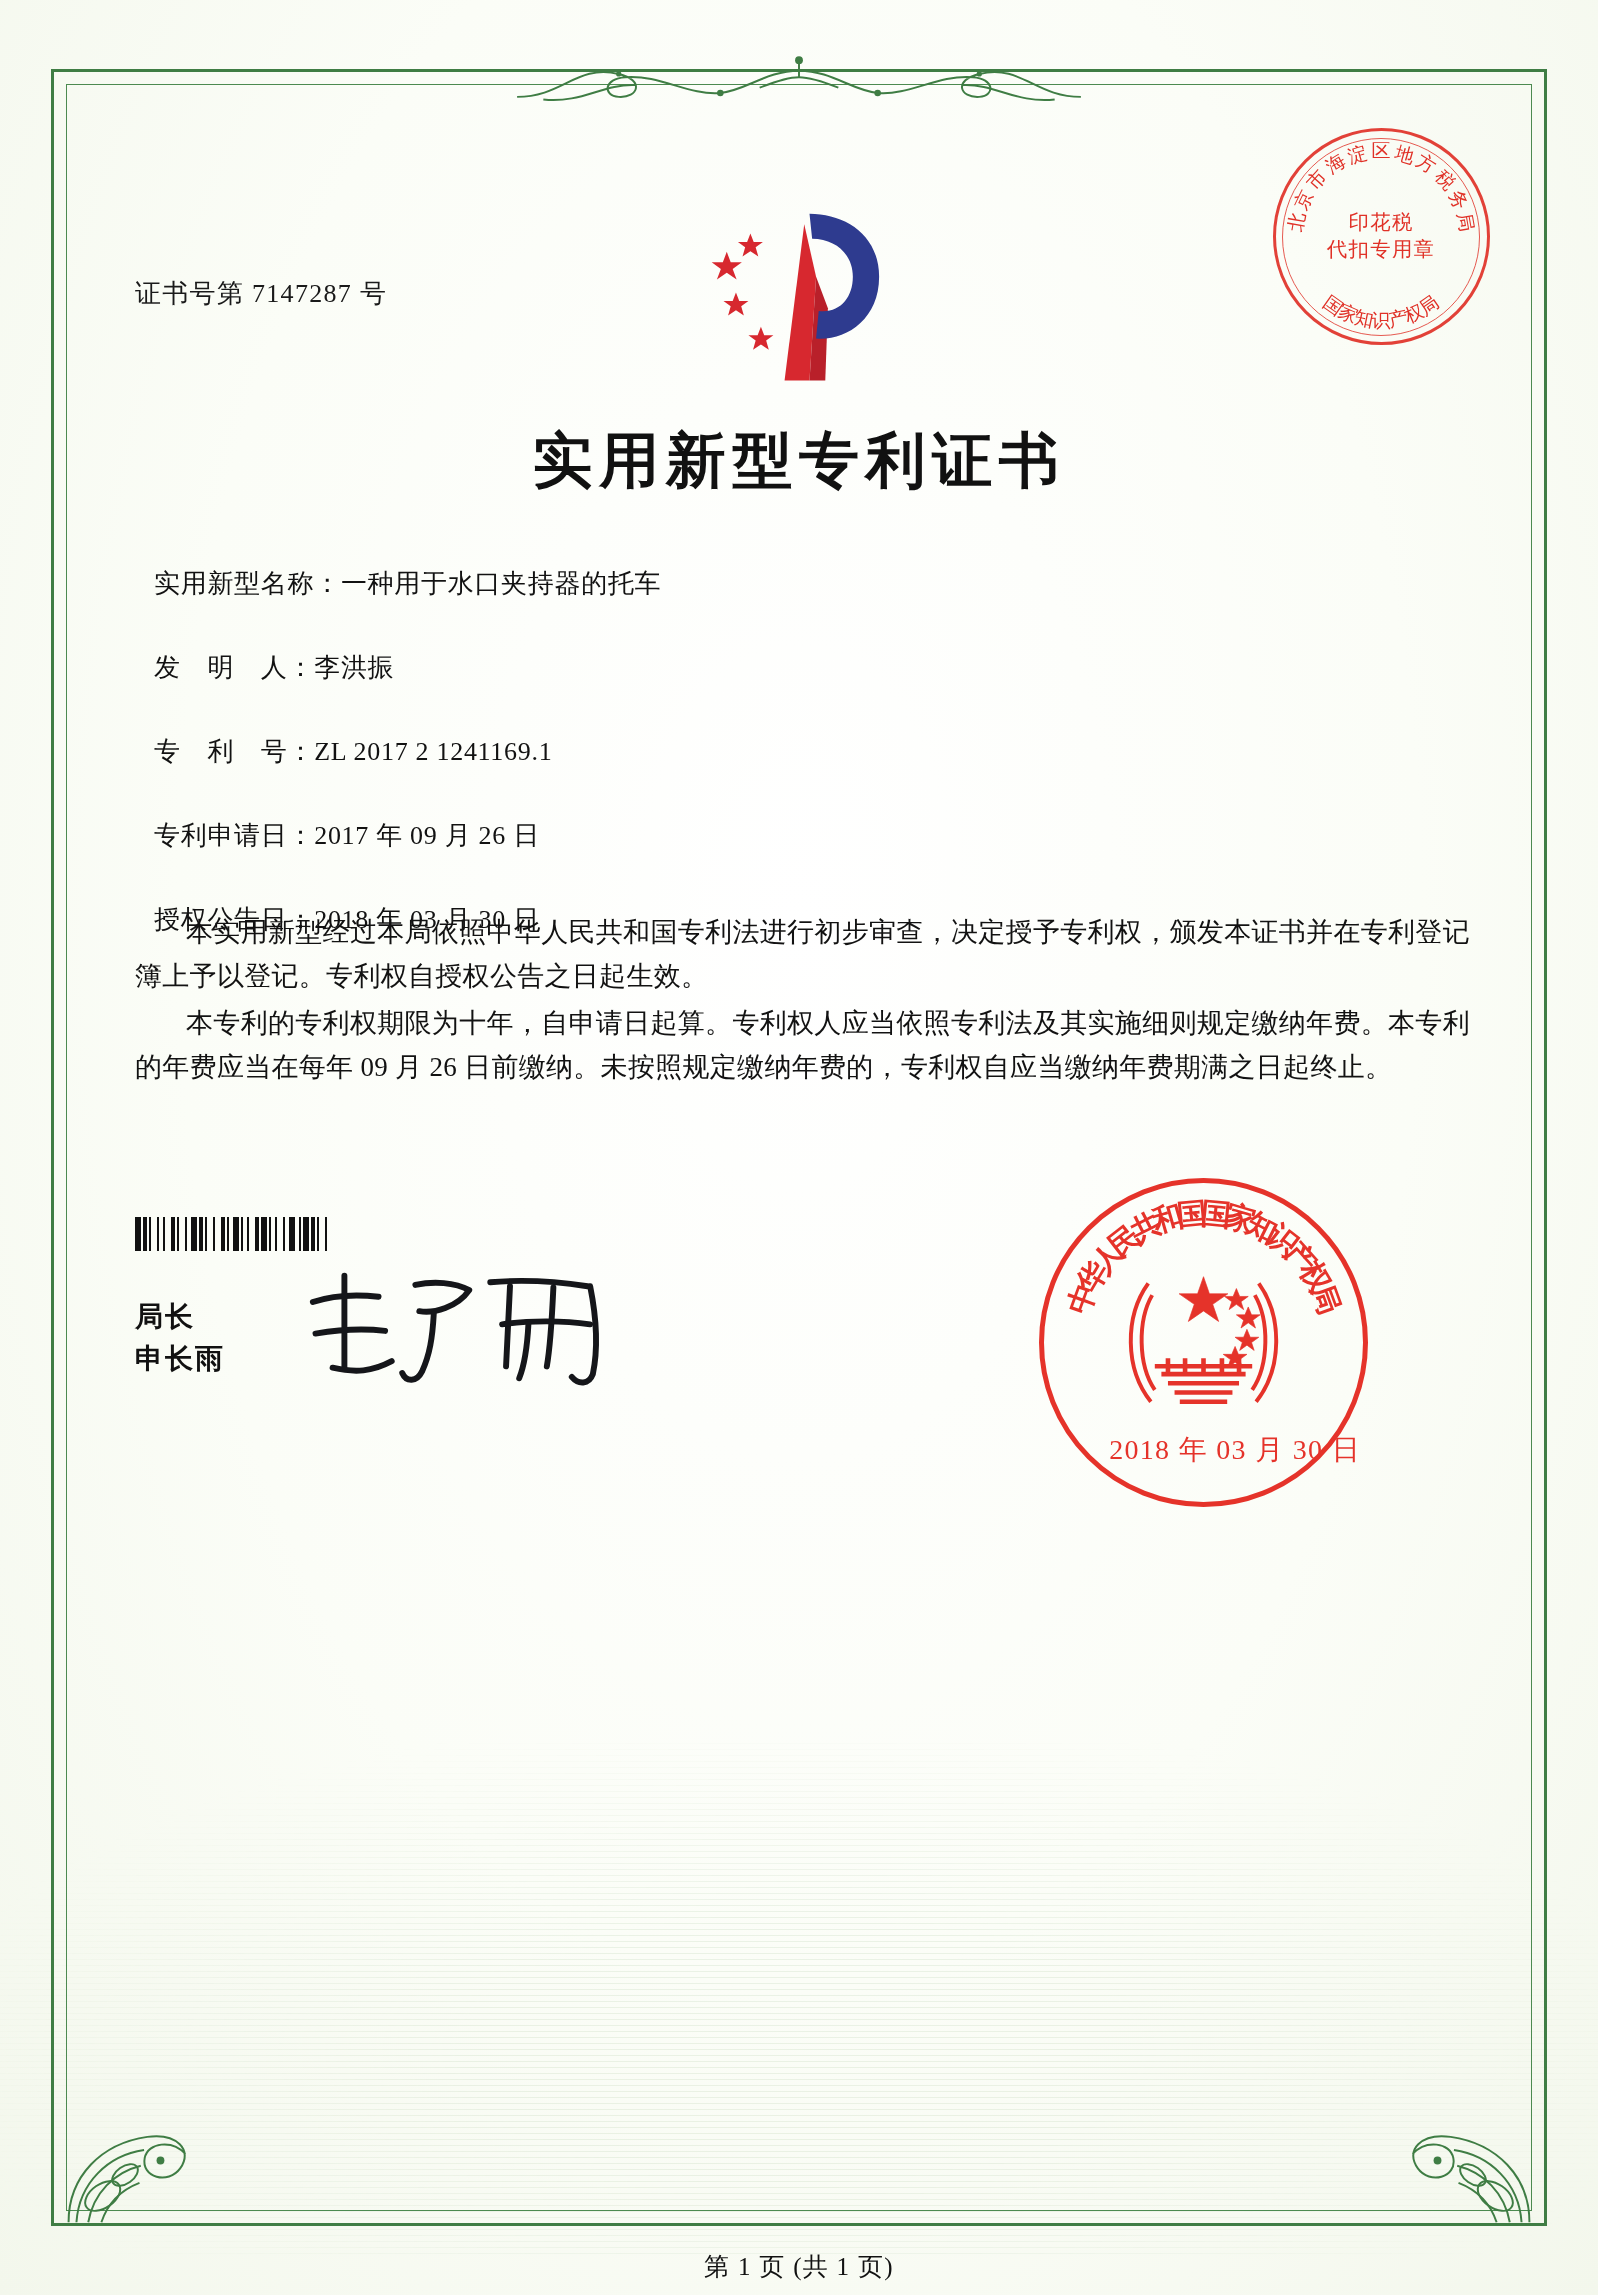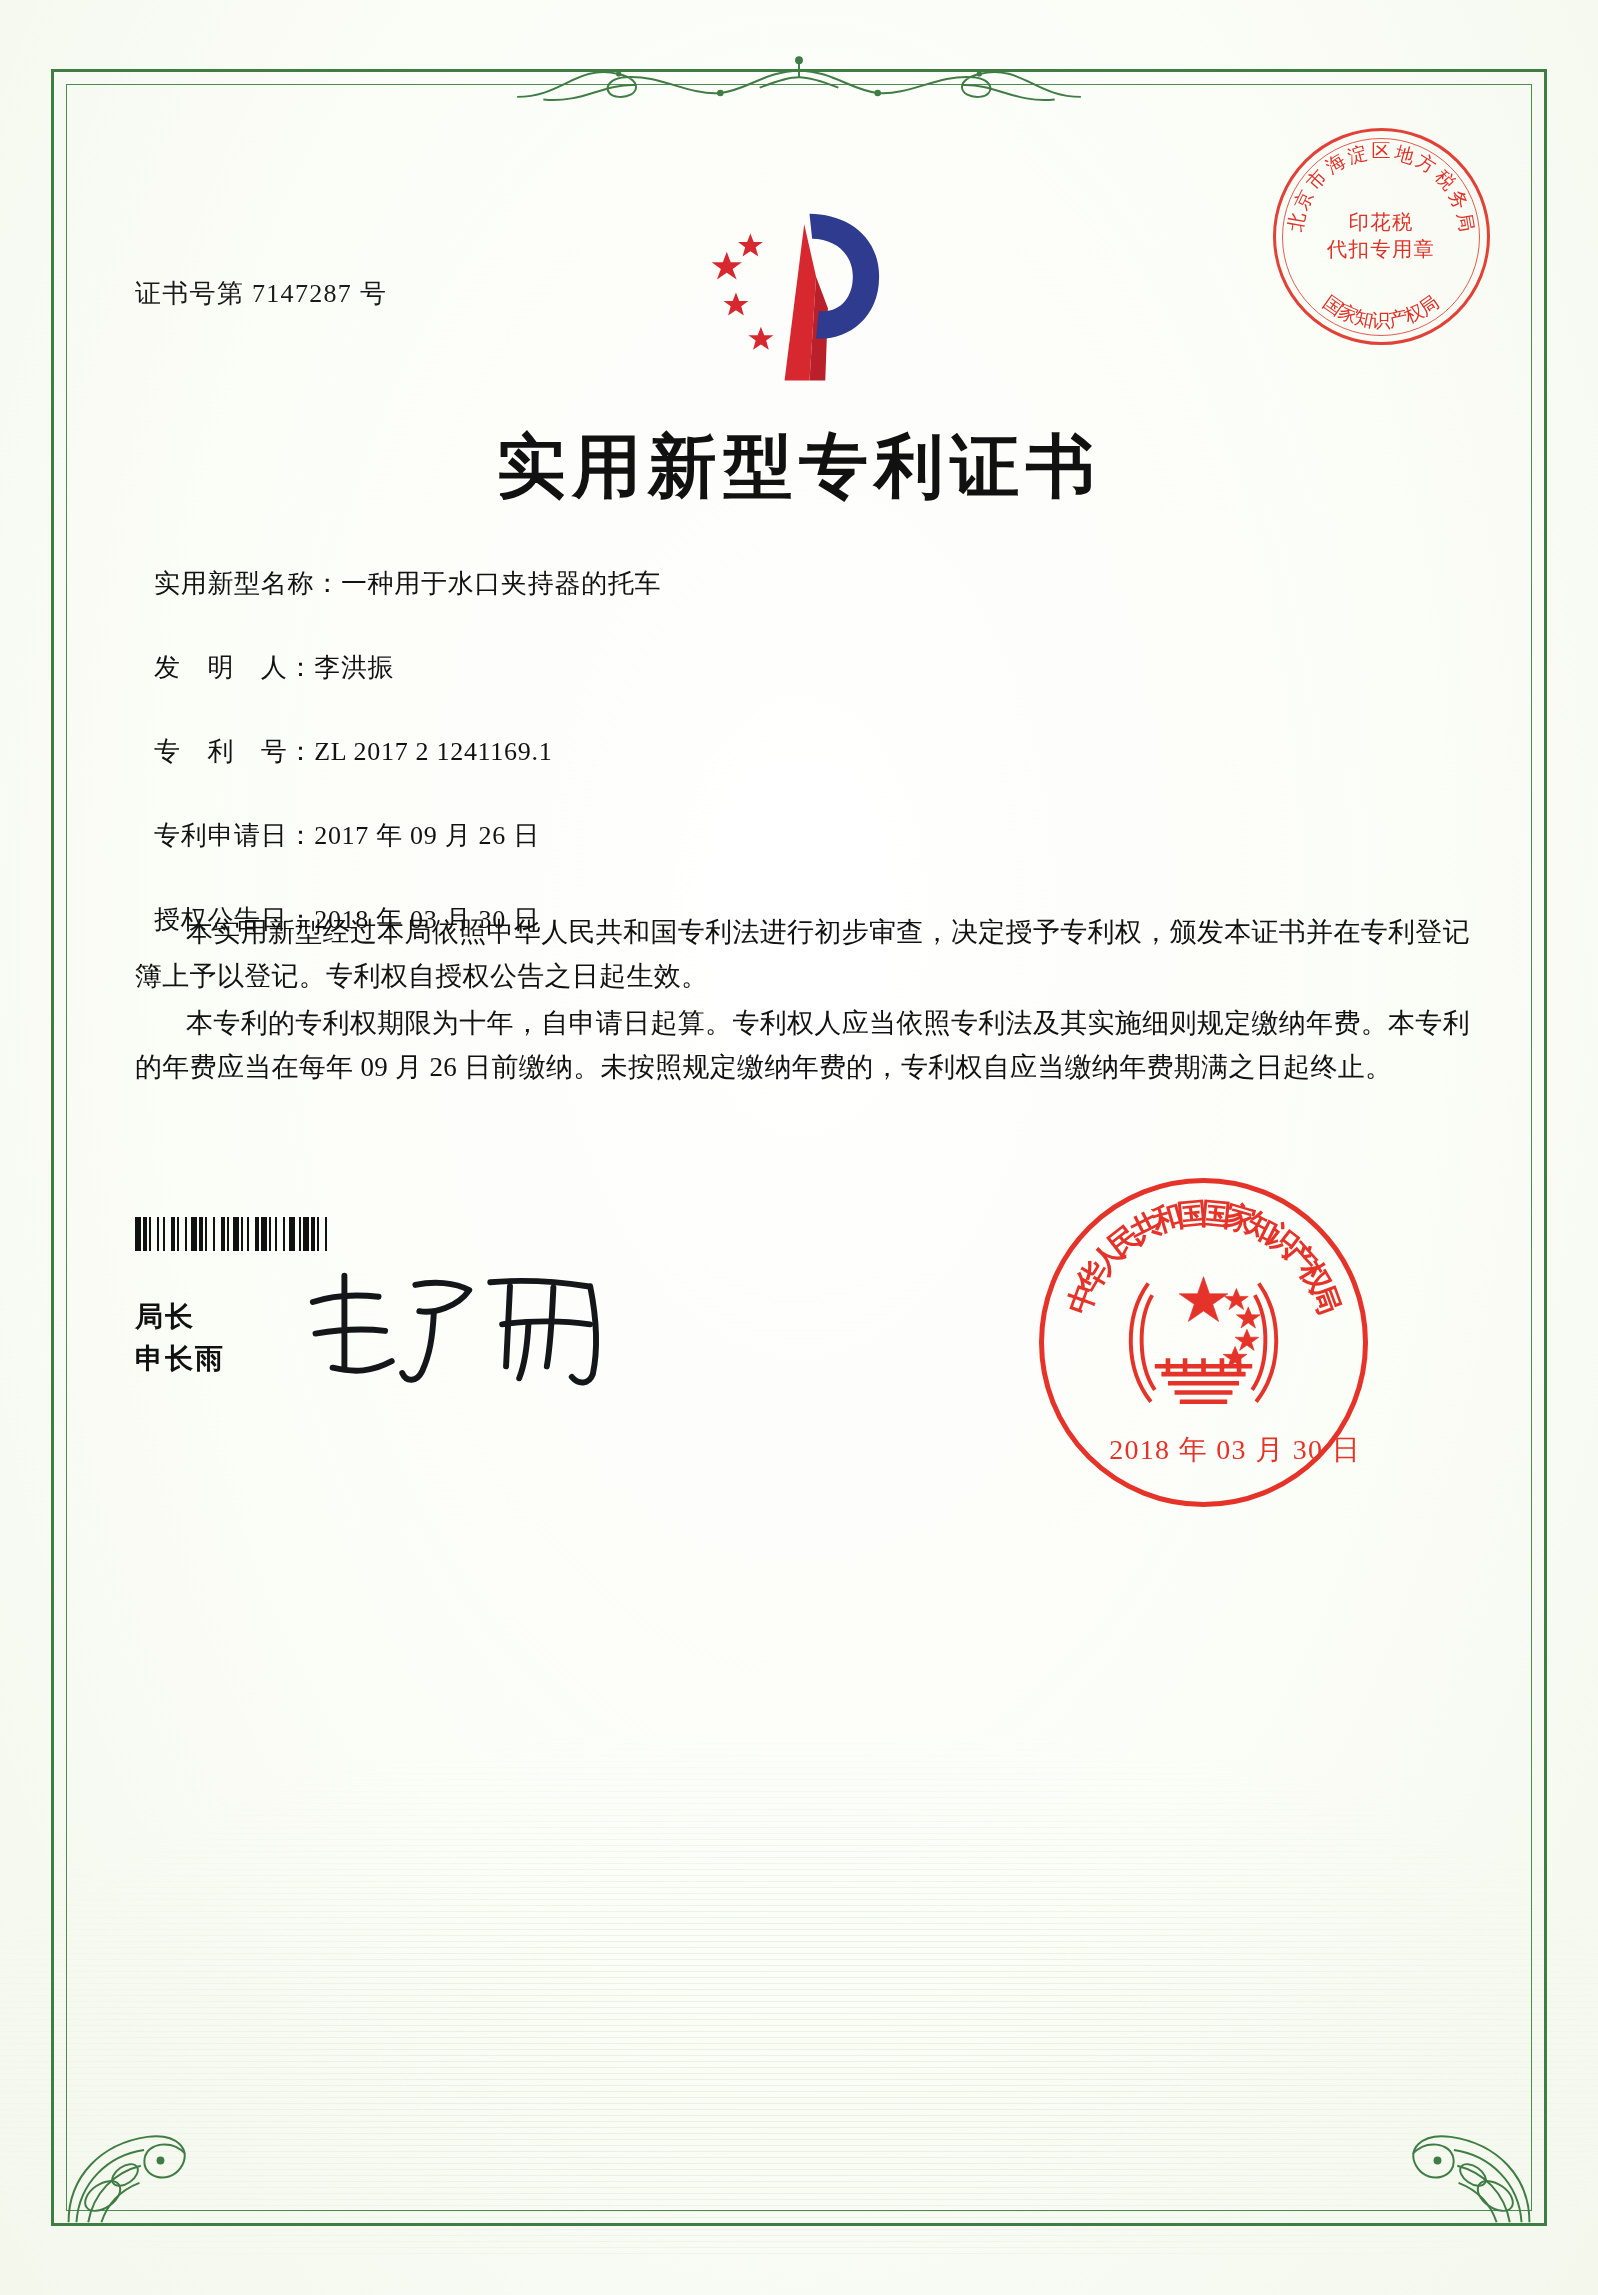--- a/index.html
+++ b/index.html
@@ -136,21 +136,21 @@
     font-size: 20px;
     font-family: "Liberation Serif", serif;
     transform-origin: 0 0;
   }
 
   .title {
     position: absolute;
     left: 0; right: 0;
     top: 309px;
     text-align: center;
-    font-size: 69px;
+    font-size: 60px;
     letter-spacing: 6.6px;
     font-weight: bold;
     color: #111;
     font-family: "Liberation Serif", serif;
   }
 
   .fields {
     position: absolute;
     left: 39px;
     right: 0;
@@ -518,14 +518,15 @@
         <span class="arc-char" style="transform: translate(79px, -102px) rotate(397.692deg) translate(-50%, -50%);">识</span>
         <span class="arc-char" style="transform: translate(96px, -85px) rotate(408.462deg) translate(-50%, -50%);">产</span>
         <span class="arc-char" style="transform: translate(111px, -66px) rotate(419.231deg) translate(-50%, -50%);">权</span>
         <span class="arc-char" style="transform: translate(121px, -44px) rotate(430deg) translate(-50%, -50%);">局</span>
       </div>
 
     <div class="seal-date">2018 年 03 月 30 日</div>
 
   </div>
 
+  <div class="page-footer">第 1 页 (共 1 页)</div>
 </div>
 
 
 </body></html>

